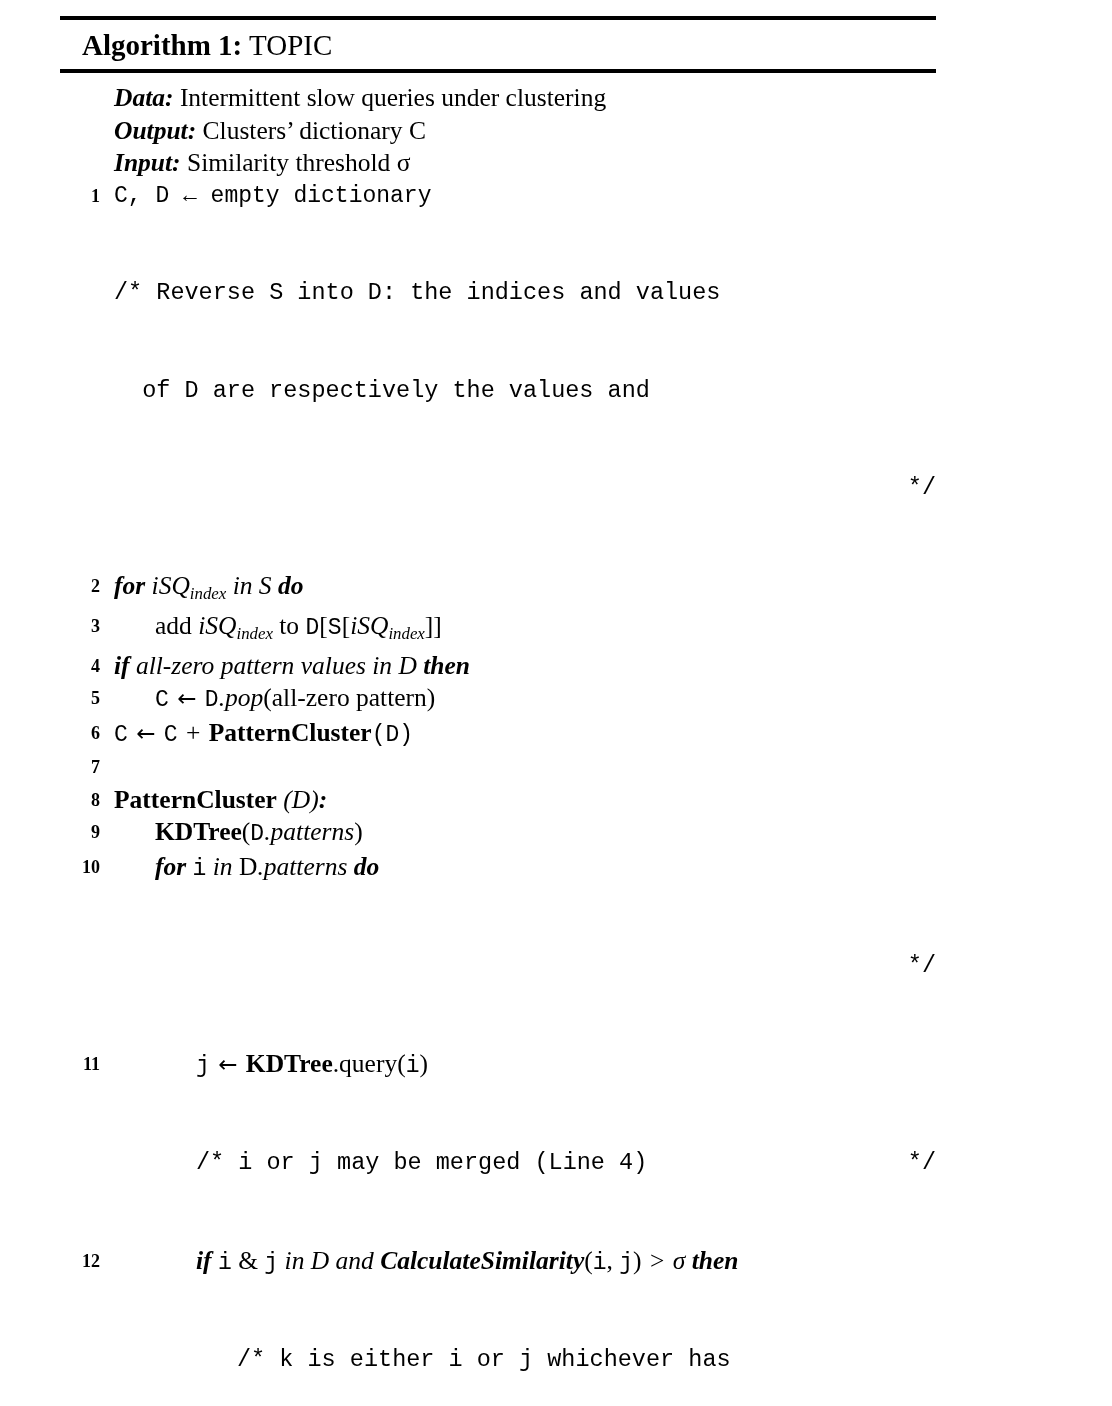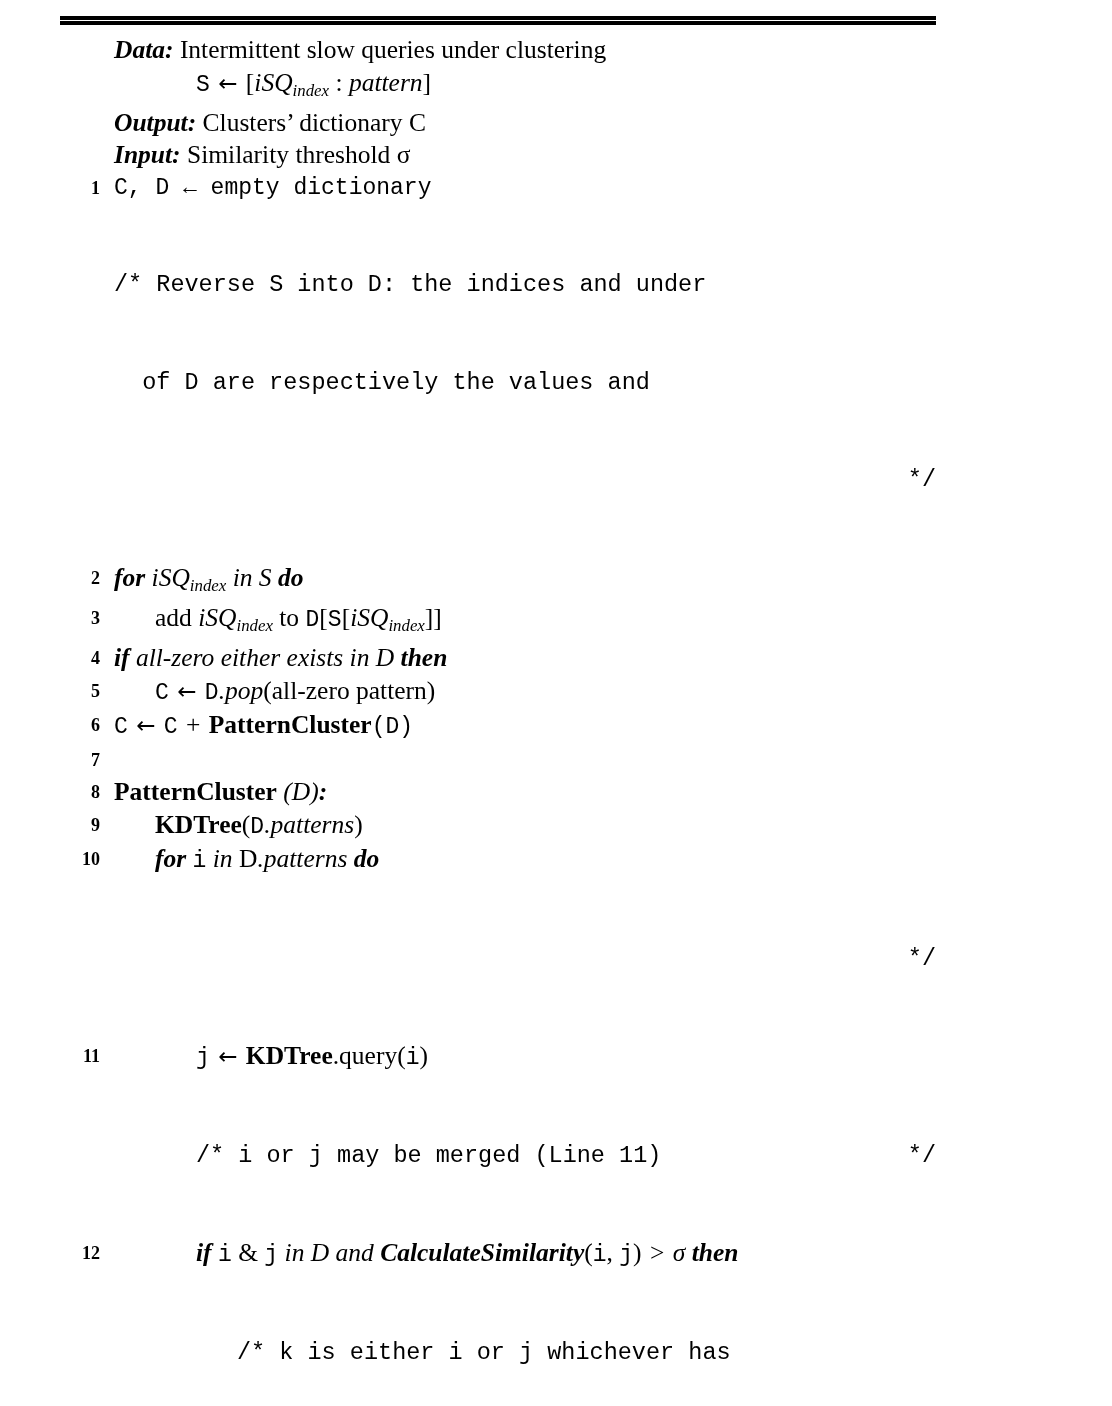--- a/index.html
+++ b/index.html
@@ -123,43 +123,37 @@
 
   .blank { min-height: 32.5px; }
 </style>
 </head>
 <body>
 
 <div class="algorithm">
 
   <div class="rule-thick"></div>
 
+  <div class="title-row">
+    <span class="alg-label">Algorithm 1:</span>
+    <span class="alg-name">TOPIC</span>
+  </div>
 
   <div class="rule-mid"></div>
 
   <div class="alg-body">
 
     <div class="line">
       <span class="lineno"></span>
       <span class="content i0">
         <span class="kw">Data:</span>
         <span>Intermittent slow queries under clustering</span>
       </span>
     </div>
 
-    <div class="line">
-      <span class="lineno"></span>
-      <span class="content" style="padding-left:96px;">
-        <span class="tt">S</span>
-        <span class="arrow op">←</span>
-        <span class="mr">[</span><span class="mi">iSQ</span><span class="sub">index</span>
-        <span class="mr">:</span>
-        <span class="mi">pattern</span><span class="mr">]</span>
-      </span>
-    </div>
 
     <div class="line">
       <span class="lineno"></span>
       <span class="content i0">
         <span class="kw">Output:</span>
         <span>Clusters’ dictionary C</span>
       </span>
     </div>
 
     <div class="line">
@@ -172,21 +166,21 @@
 
     <div class="line">
       <span class="lineno">1</span>
       <span class="content i0 tt">C, D ← empty dictionary</span>
     </div>
 
     <div class="line">
       <span class="lineno"></span>
       <span class="content i0 comment">
         <span class="cmt-line">
-          <span class="cmt-text">/* Reverse S into D: the indices and under</span>
+          <span class="cmt-text">/* Reverse S into D: the indices and values</span>
         </span>
         <span class="cmt-line cmt-wrap-ind">
           <span class="cmt-text">of D are respectively the values and</span>
         </span>
         <span class="cmt-line cmt-wrap-ind">
           <span class="cmt-end">*/</span>
         </span>
       </span>
     </div>
 
@@ -208,21 +202,21 @@
         <span class="mi">iSQ</span><span class="sub">index</span>
         <span>to</span>
         <span><span class="tt">D</span><span class="mr">[</span><span class="tt">S</span><span class="mr">[</span><span class="mi">iSQ</span><span class="sub">index</span><span class="mr">]]</span></span>
       </span>
     </div>
 
     <div class="line">
       <span class="lineno">4</span>
       <span class="content i0">
         <span class="kw">if</span>
-        <span class="it">all-zero either exists in D</span>
+        <span class="it">all-zero pattern values in D</span>
         <span class="kw">then</span>
       </span>
     </div>
 
     <div class="line">
       <span class="lineno">5</span>
       <span class="content i1">
         <span class="tt">C</span>
         <span class="arrow op">←</span>
         <span><span class="tt">D</span><span class="mi">.pop</span></span><span class="mr">(all-zero pattern)</span>
@@ -286,21 +280,21 @@
         <span class="tt">j</span>
         <span class="arrow op">←</span>
         <span class="proc">KDTree</span><span><span class="mr">.query(</span><span class="tt">i</span><span class="mr">)</span></span>
       </span>
     </div>
 
     <div class="line">
       <span class="lineno"></span>
       <span class="content i2 comment">
         <span class="cmt-line">
-          <span class="cmt-text">/* i or j may be merged (Line 11)</span>
+          <span class="cmt-text">/* i or j may be merged (Line 4)</span>
           <span class="cmt-end">*/</span>
         </span>
       </span>
     </div>
 
     <div class="line">
       <span class="lineno">12</span>
       <span class="content i2">
         <span class="kw">if</span>
         <span class="tt">i</span>

